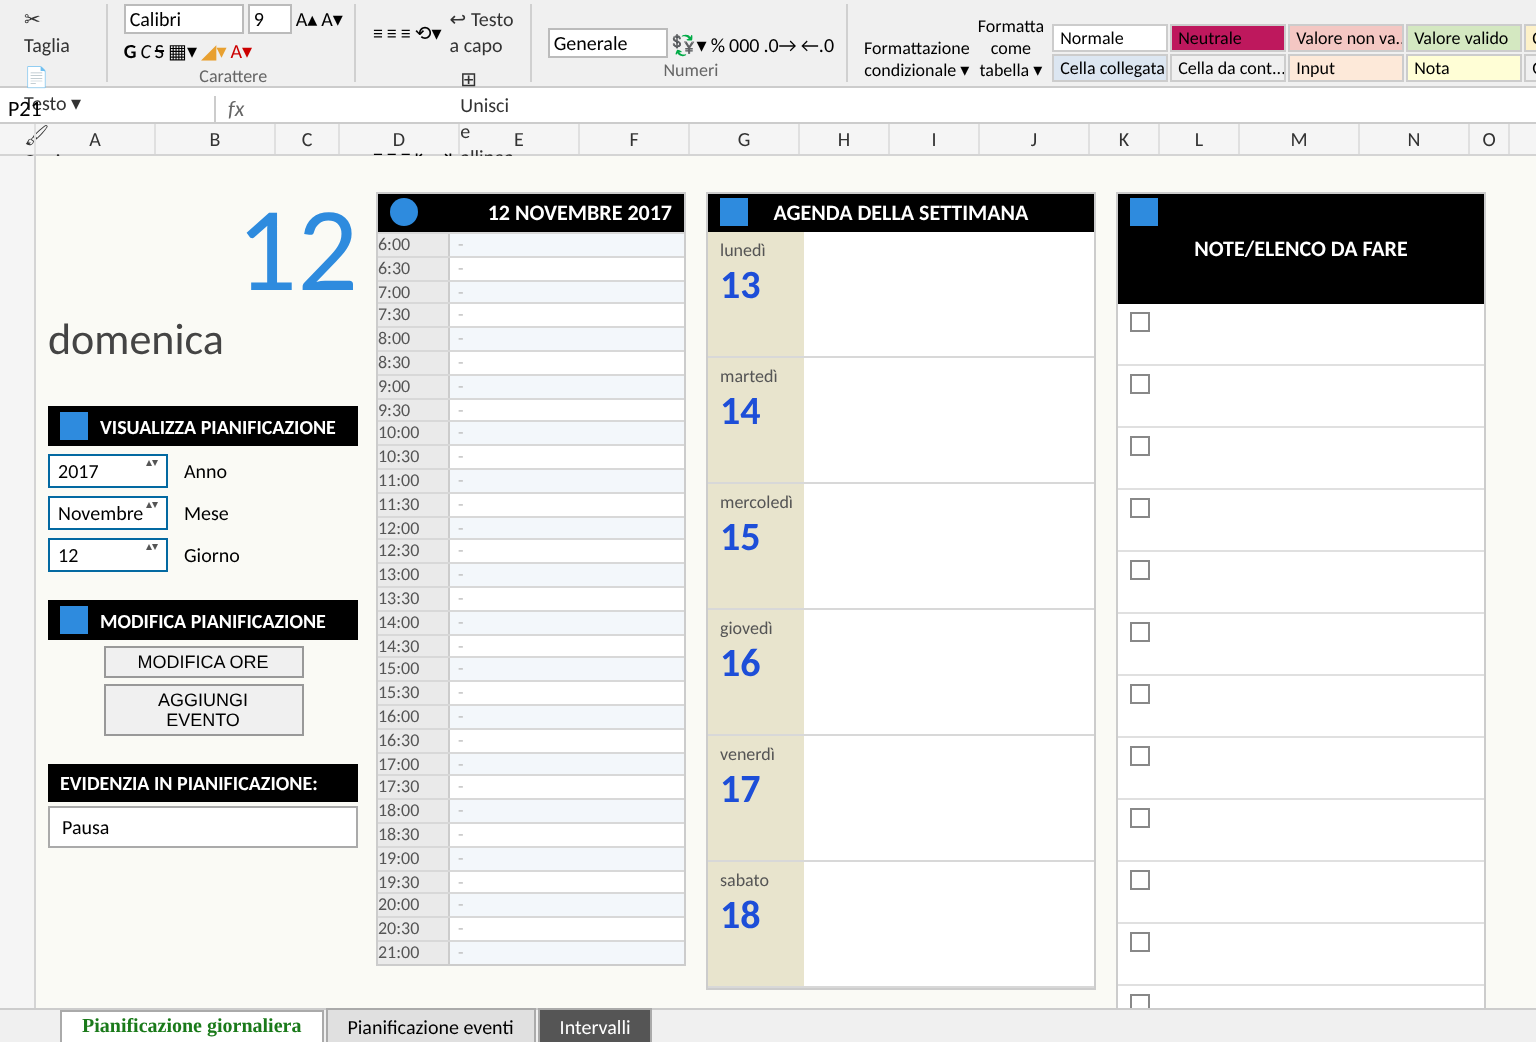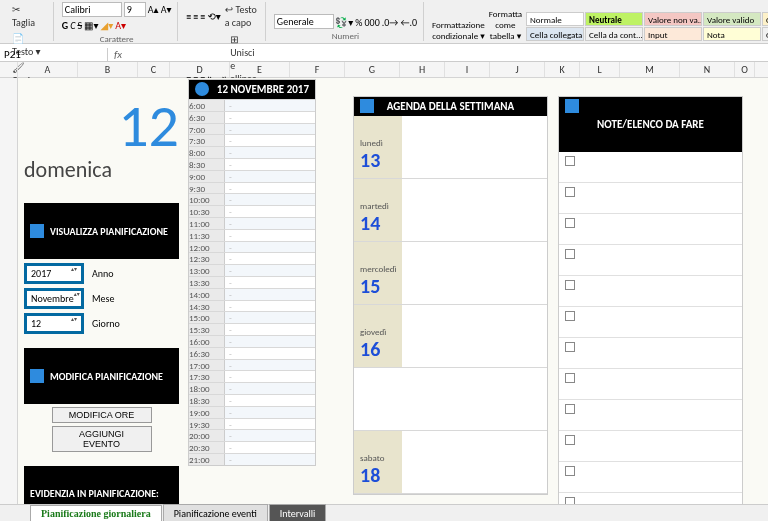--- a/index.html
+++ b/index.html
@@ -9,21 +9,21 @@
 .ribbon { background: #f0f0f0; border-bottom: 1px solid #ccc; display: flex; height: 44px; padding: 2px 4px; gap: 2px; font-size: 10px; }
 .ribbon-group { border-right: 1px solid #d0d0d0; padding: 0 6px; display: flex; flex-direction: column; justify-content: space-between; }
 .ribbon-group-body { display: flex; gap: 4px; align-items: flex-end; flex: 1; }
 .ribbon-group-label { font-size: 9px; color: #666; text-align: center; padding-top: 1px; }
 .ribbon-btn { font-size: 10px; color: #333; padding: 1px 2px; }
 .font-box { display: flex; gap: 2px; align-items: center; }
 .font-select { font-size: 10px; border: 1px solid #bbb; background: #fff; padding: 0 2px; }
 .styles-grid { display: grid; grid-template-columns: repeat(5, 58px); grid-template-rows: 14px 14px; gap: 1px; }
 .style-cell { font-size: 9px; padding: 1px 3px; border: 1px solid #ccc; overflow: hidden; white-space: nowrap; }
 .s-normale { background: #fff; }
-.s-neutrale { background: #bef264; font-weight: bold; }
+.s-neutrale { background: #be185d; }
 .s-valorino { background: #f4c7c3; }
 .s-valorevalido { background: #d4e8c1; }
 .s-calcolo { background: #fdf1c9; }
 .s-cella1 { background: #dce6f1; }
 .s-cella2 { background: #f0f0f0; }
 .s-input { background: #fde9d9; }
 .s-nota { background: #fffed6; }
 .s-output { background: #f0f0f0; }
 .icon-stack { display: flex; flex-direction: column; gap: 1px; font-size: 9px; }
 
@@ -39,43 +39,43 @@
 
 
 .worksheet { position: relative; height: 426px; overflow: hidden; background: #fafaf5; display: flex; }
 .row-headers { width: 18px; background: #f5f5f5; border-right: 1px solid #d4d4d4; font-size: 9px; color: #333; display: flex; flex-direction: column; }
 .sheet-body { flex: 1; position: relative; }
 
 
 .panel { position: absolute; }
 .big-number { font-size: 60px; color: #2e8bde; font-weight: 300; text-align:right; line-height:1; }
 .dayname { font-size: 22px; color: #444; }
-.section-bar { background: #000; color: #fff; font-size: 10px; font-weight: bold; padding: 21px 6px; display: flex; align-items: center; gap: 6px; }
+.section-bar { background: #000; color: #fff; font-size: 10px; font-weight: bold; padding: 3px 6px; display: flex; align-items: center; gap: 6px; }
 .icon-sq { width: 14px; height: 14px; background: #2e8bde; display: inline-block; }
 .field-row { display: flex; gap: 8px; align-items: center; margin: 4px 0; font-size: 10px; }
-.spinner { border: 3px solid #0369a1; background: #fff; width: 60px; padding: 1px 4px; font-size: 10px; display:flex; justify-content:space-between; }
+.spinner { border: 1px solid #0369a1; background: #fff; width: 60px; padding: 1px 4px; font-size: 10px; display:flex; justify-content:space-between; }
 .spinner::after { content: "▴▾"; font-size: 6px; color: #555; line-height: 5px; display:flex; flex-direction:column; }
 .action-btn { border: 1px solid #999; background: #f0f0f0; font-size: 9px; padding: 2px 8px; text-align: center; width: 100px; margin: 3px auto; display: block; }
 .highlight-box { border: 1px solid #aaa; background: #fff; padding: 3px 6px; font-size: 10px; margin-top: 2px; }
 
 
-.sched { position: absolute; left: 170px; top: 1px; width: 128px; border: 1px solid #ccc; }
+.sched { position: absolute; left: 170px; top: 18px; width: 155px; border: 1px solid #ccc; }
 .sched-header { background: #000; color: #fff; font-weight: bold; font-size: 11px; text-align: right; padding: 3px 6px; position: relative; }
 .sched-header .clk { position: absolute; left: 6px; top: 2px; width: 14px; height: 14px; background: #2e8bde; border-radius: 50%; }
 .sched-row { display: flex; border-top: 1px solid #d8d8d8; height: 11.8px; font-size: 9px; }
 .sched-time { width: 36px; background: #eaeaea; text-align: left; color: #555; border-right: 1px solid #ccc; }
 .sched-slot { flex: 1; background: #fff; color: #bbb; padding-left: 4px; }
 .sched-row:nth-child(odd) .sched-slot { background: #f3f7fb; }
 
 
 .agenda { position: absolute; left: 335px; top: 18px; width: 195px; border: 1px solid #ccc; background:#fff; }
 .agenda-header { background: #000; color: #fff; font-weight: bold; font-size: 11px; padding: 3px 6px; position: relative; text-align:center; }
 .agenda-header .ico { position: absolute; left: 6px; top: 2px; width: 14px; height: 14px; background: #2e8bde; }
 .agenda-day { height: 63px; border-bottom: 1px solid #d8d8d8; display:flex; }
-.agenda-daylabel { width: 48px; background: #e8e4cd; padding: 21px 6px; }
+.agenda-daylabel { width: 48px; background: #e8e4cd; padding: 4px 6px; }
 .agenda-dayname { font-size: 9px; color: #555; }
 .agenda-daynum { font-size: 20px; color: #1d4ed8; font-weight: bold; }
 .agenda-body { flex:1; }
 
 
 .notes { position: absolute; left: 540px; top: 18px; width: 185px; border: 1px solid #ccc; background:#fff; }
 .notes-header { background: #000; color: #fff; font-weight: bold; font-size: 11px; padding: 21px 6px; position:relative; text-align:center; }
 .notes-header .ico { position:absolute; left:6px; top:2px; width:14px; height:14px; background:#2e8bde; }
 .note-row { height: 31px; border-bottom: 1px solid #e0e0e0; padding: 4px 6px; }
 .chk { width: 10px; height: 10px; border: 1px solid #888; display: inline-block; }
@@ -402,20 +402,24 @@
             <div class="agenda-body"></div>
           </div>
           <div class="agenda-day">
             <div class="agenda-daylabel">
               <div class="agenda-dayname">giovedì</div>
               <div class="agenda-daynum">16</div>
             </div>
             <div class="agenda-body"></div>
           </div>
           <div class="agenda-day">
+            <div class="agenda-daylabel">
+              <div class="agenda-dayname">venerdì</div>
+              <div class="agenda-daynum">17</div>
+            </div>
             <div class="agenda-body"></div>
           </div>
           <div class="agenda-day">
             <div class="agenda-daylabel">
               <div class="agenda-dayname">sabato</div>
               <div class="agenda-daynum">18</div>
             </div>
             <div class="agenda-body"></div>
           </div>
         </div>

